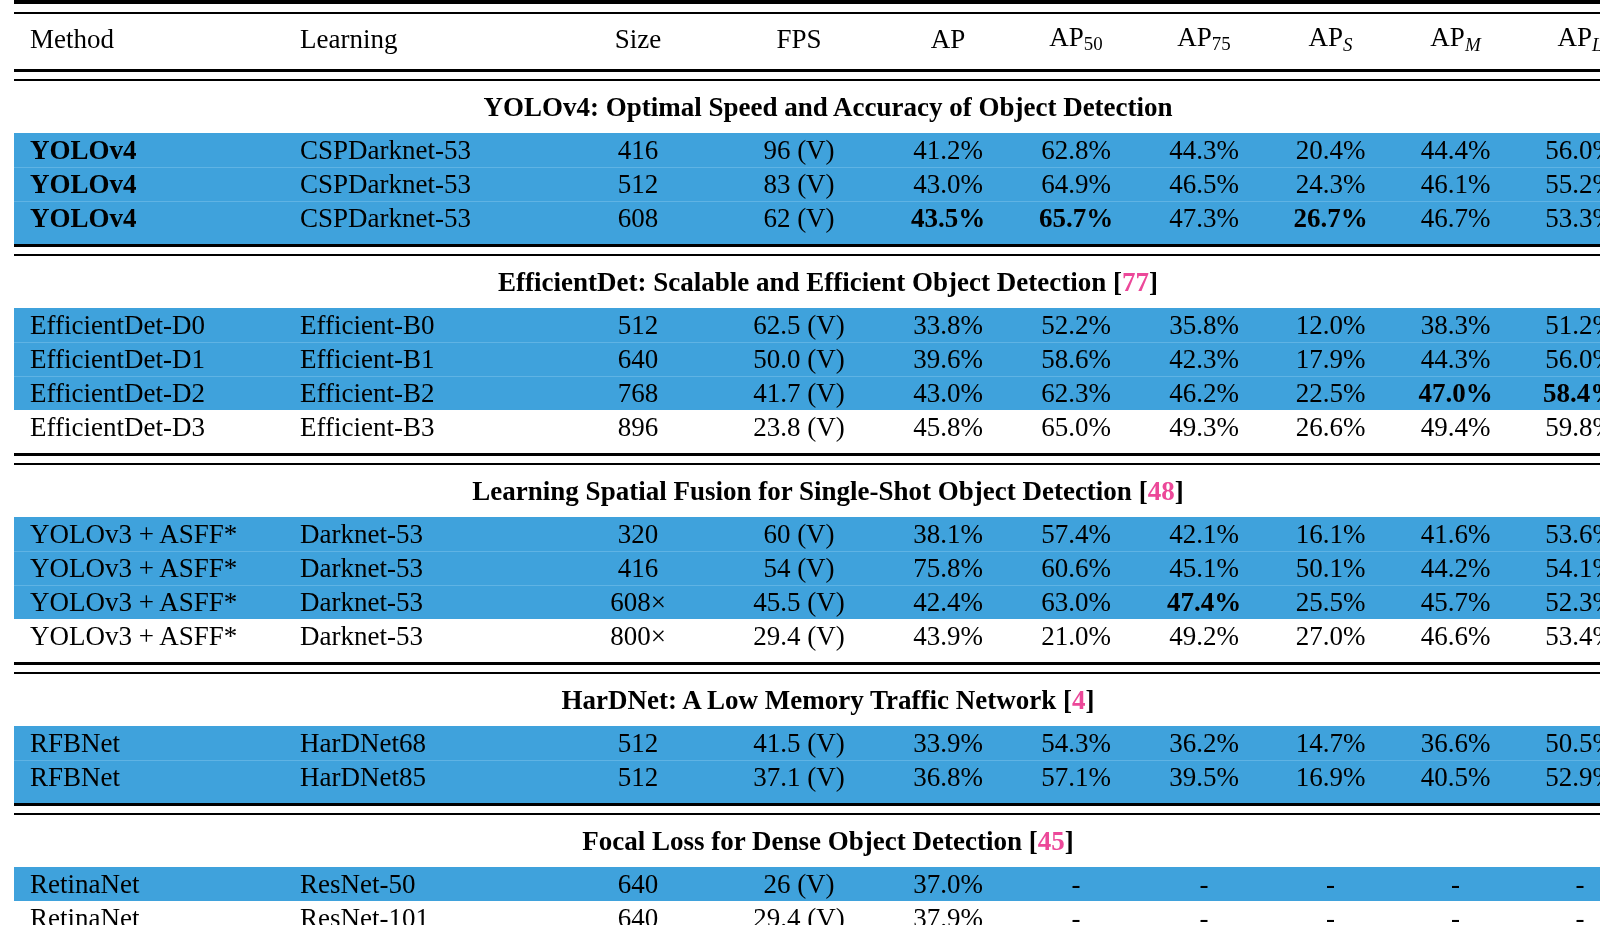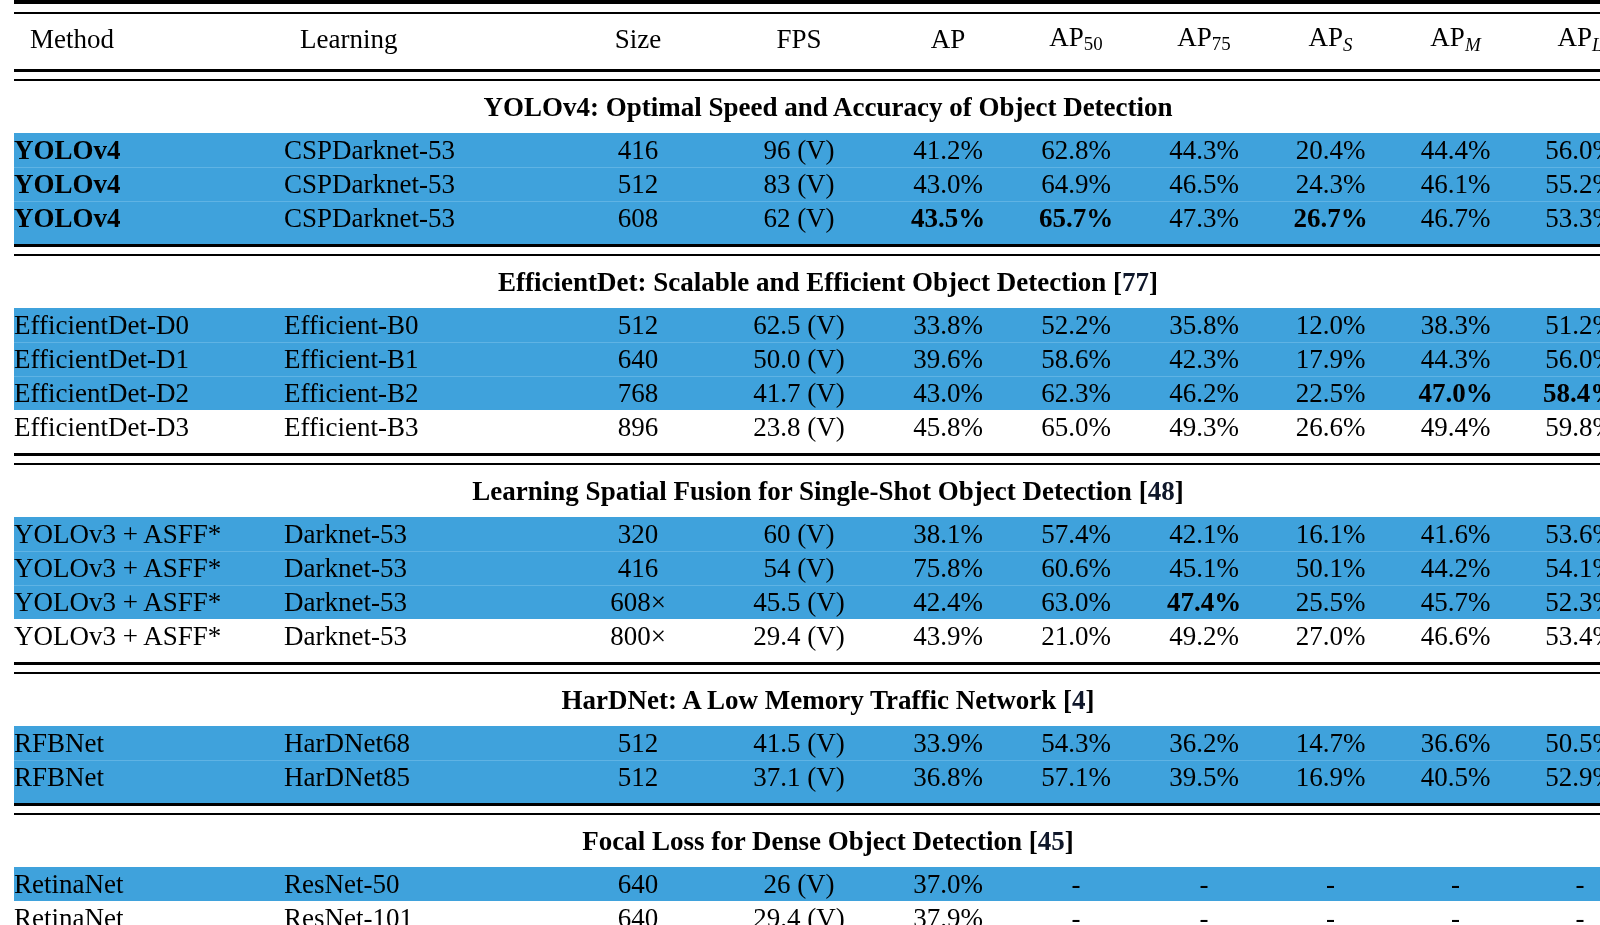--- a/index.html
+++ b/index.html
@@ -71,28 +71,28 @@
 
   tr.section-row td {
     font-weight: bold;
     font-size: 27px;
     height: 44px;
     text-align: center;
     padding-top: 4px;
     padding-bottom: 4px;
     white-space: nowrap;
   }
-  .cite { color: #0f172a; }
+  .cite { color: #ec4899; }
   .cite-br { color: #000; }
 
   tr.data-row td {
     height: 34px;
     font-size: 27px;
   }
-  tr.data-row td.left  { text-align: left; padding-left: 0; }
+  tr.data-row td.left  { text-align: left; padding-left: 16px; }
   tr.data-row td.ctr   { text-align: center; }
   tr.data-row.hl td { background: #3fa2dc; }
   tr.data-row.hl + tr.data-row.hl td { box-shadow: inset 0 1px 0 #5fb3e4; }
   .b { font-weight: bold; }
 
   tr.spacer-row td {
     height: 9px;
     font-size: 0;
     line-height: 0;
   }

